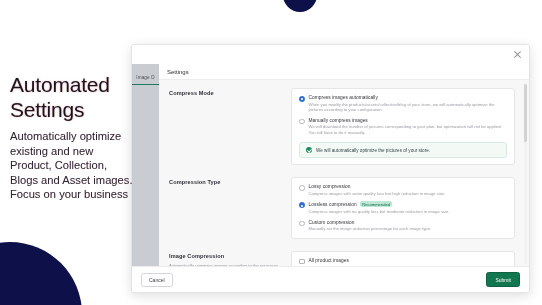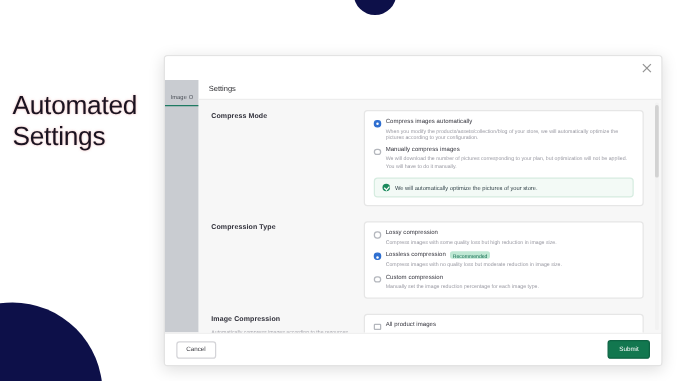--- a/index.html
+++ b/index.html
@@ -182,20 +182,21 @@
 <div id="page">
 
   <div class="shape-top"></div>
   <div class="shape-bottomleft"></div>
 
   <div class="promo">
     <div class="promo-title">
       <div>Automated</div>
       <div>Settings</div>
     </div>
+    <div class="promo-body">Automatically optimize existing and new Product, Collection, Blogs and Asset images. Focus on your business</div>
   </div>
 
   <div class="modal">
 
     <div class="modal-topbar">
       <div class="close-icon"></div>
     </div>
 
     <div class="modal-body">
 

